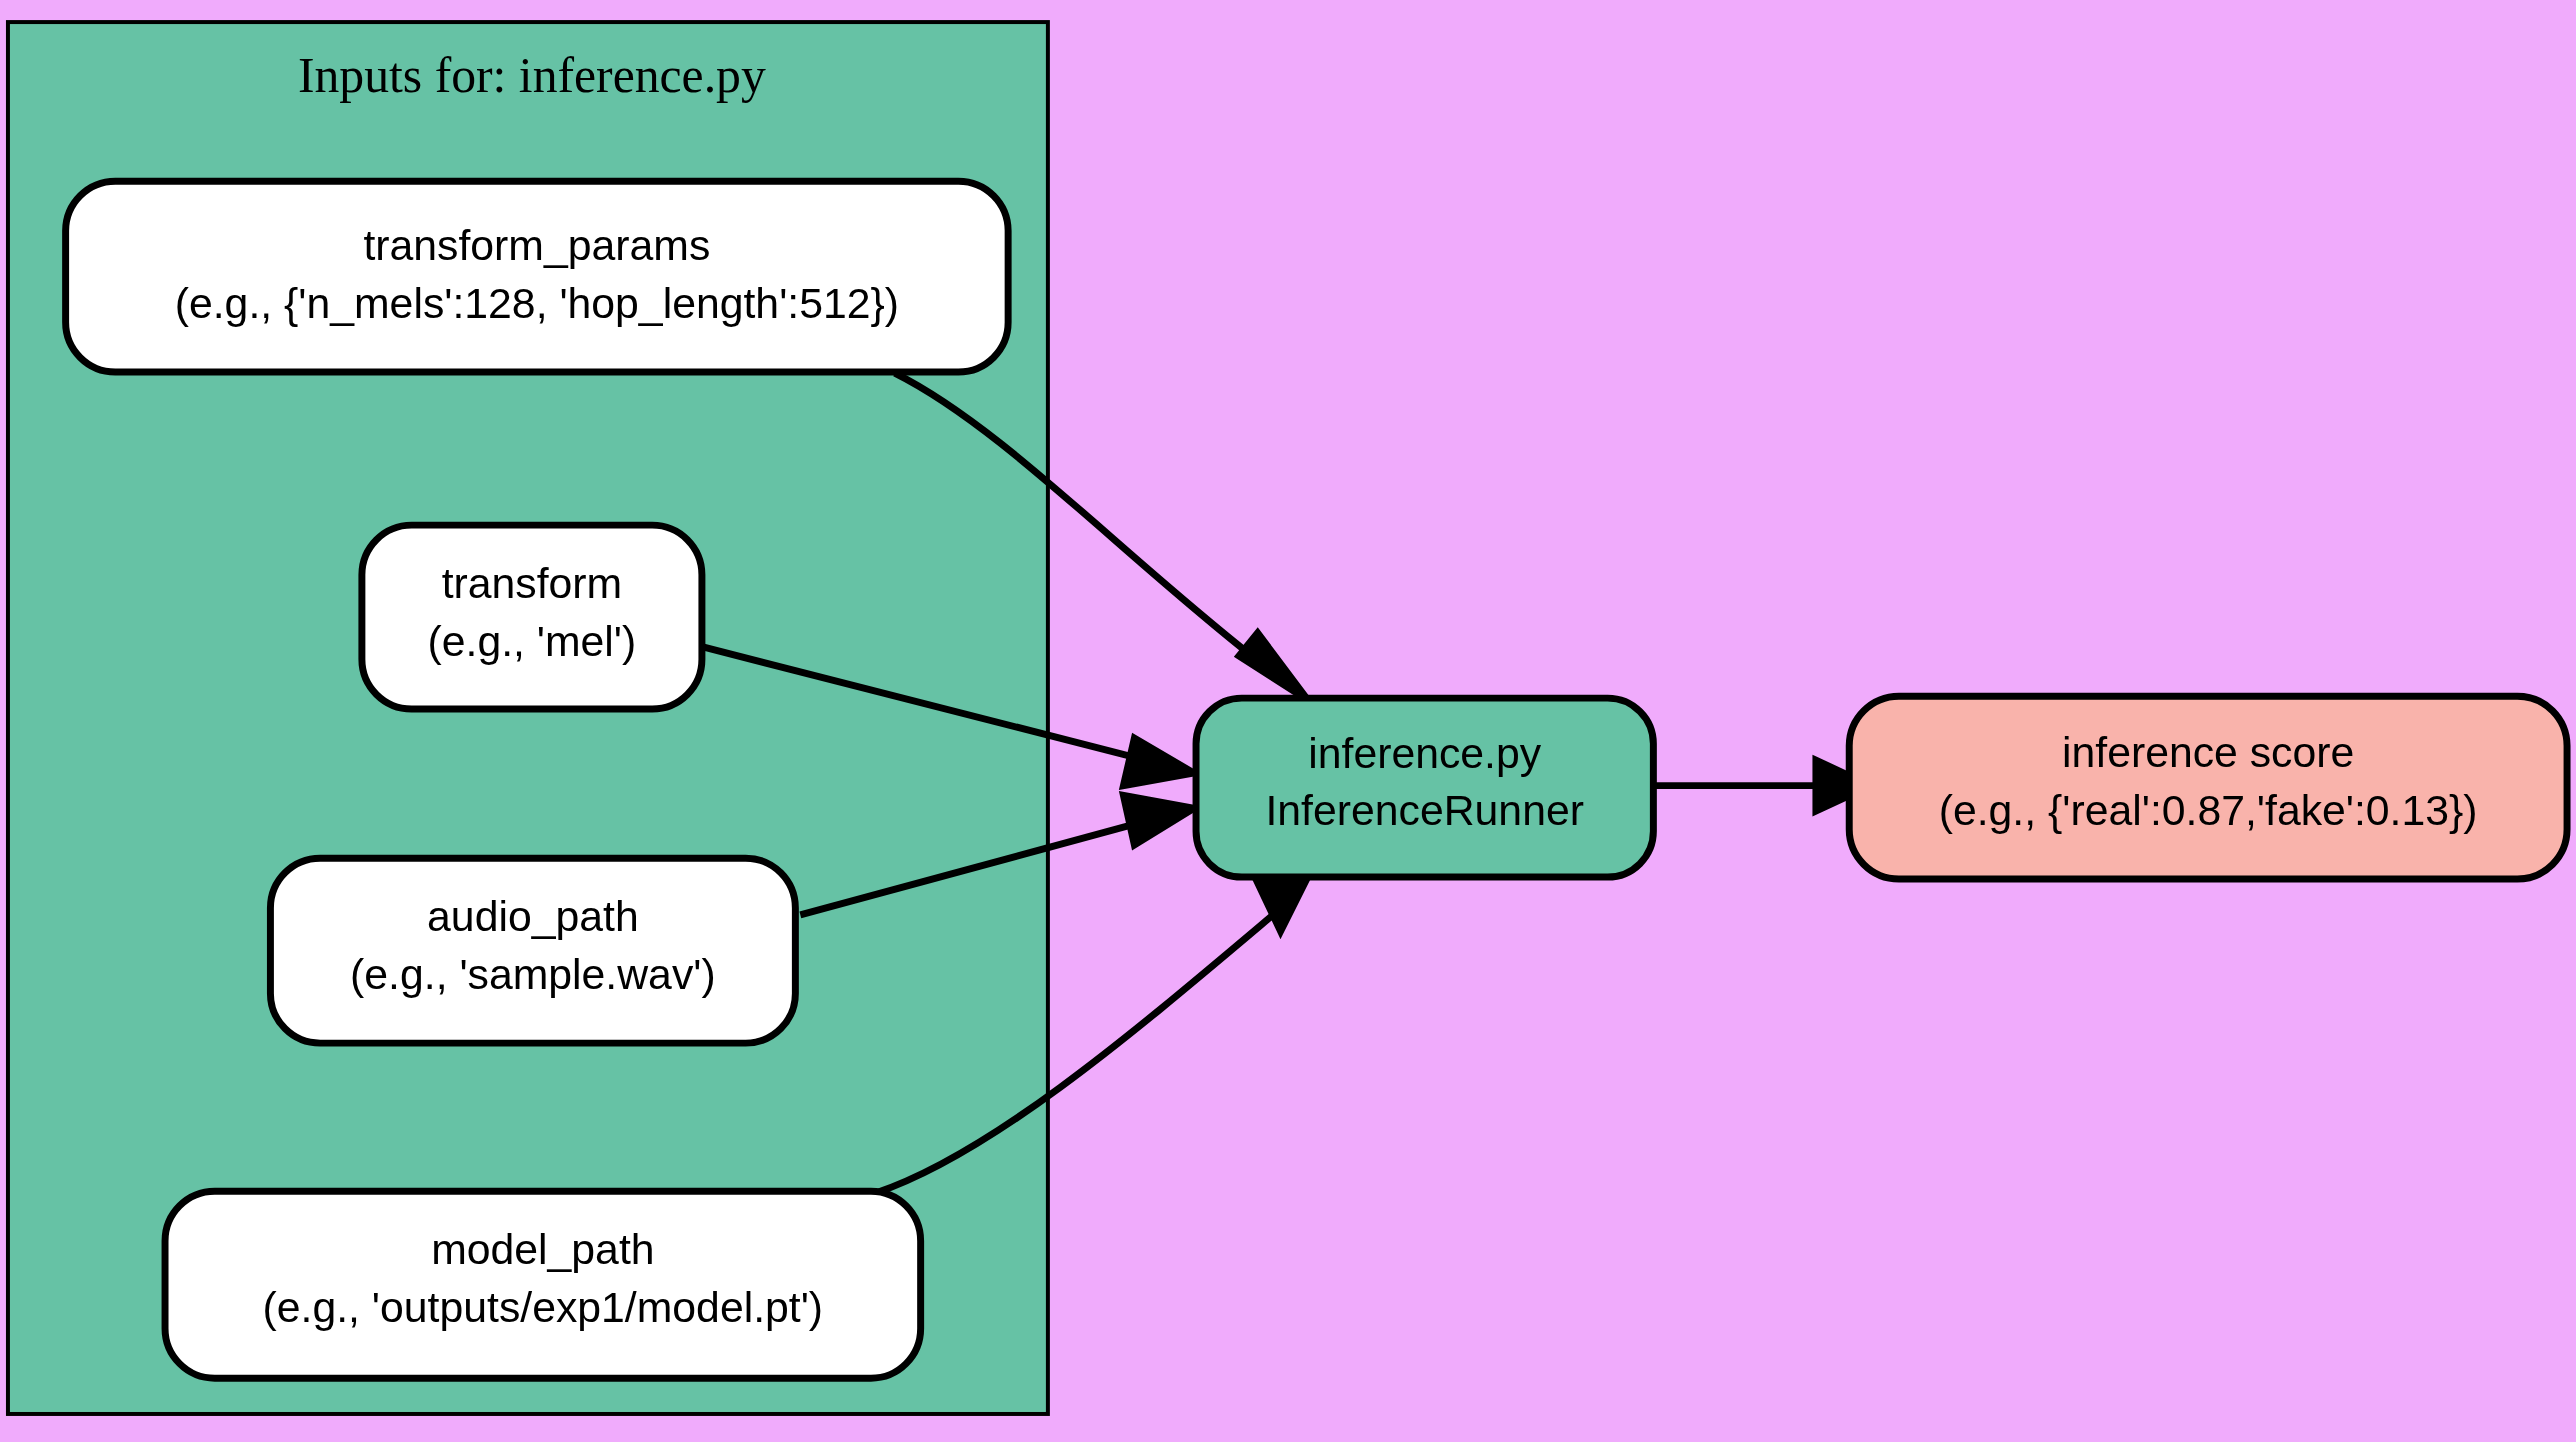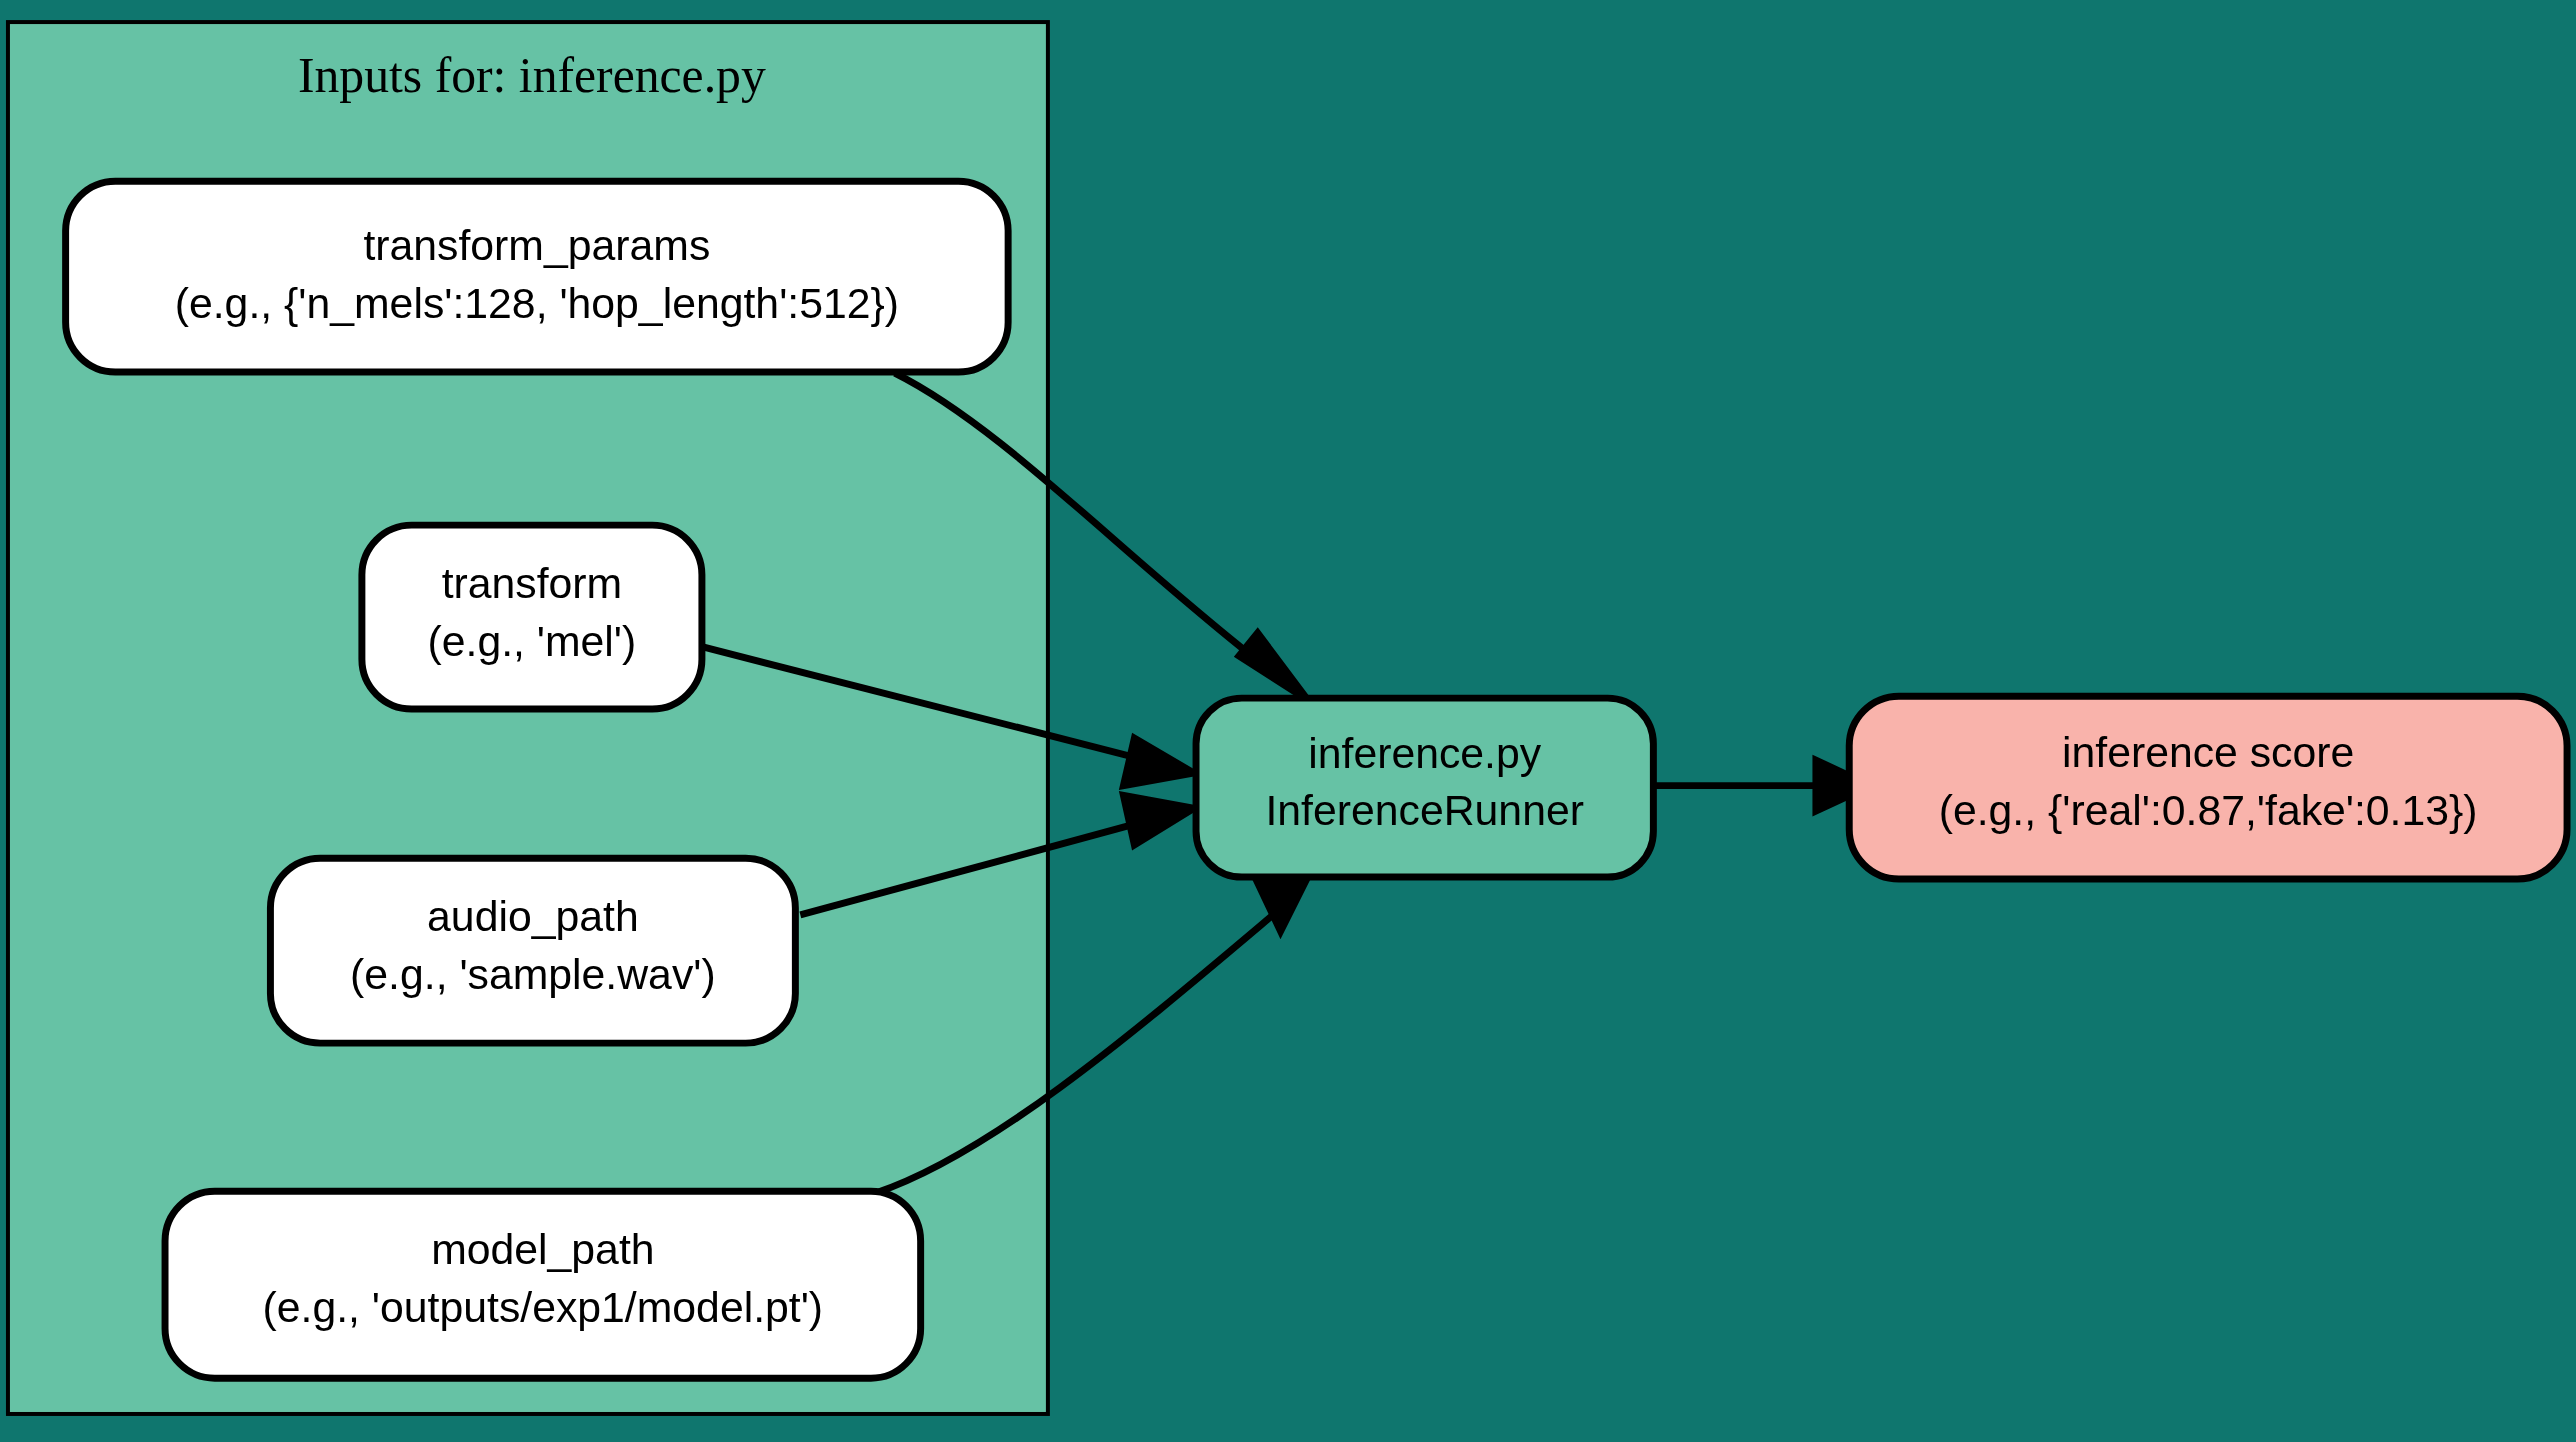--- a/index.html
+++ b/index.html
@@ -10,21 +10,21 @@
   body {
     width: 2576px;
     height: 1443px;
     overflow: hidden;
     font-family: "Liberation Sans", sans-serif;
   }
   #stage {
     position: relative;
     width: 2576px;
     height: 1443px;
-    background: #0f766e;
+    background: #f0abfc;
   }
   svg#graph {
     position: absolute;
     left: 0;
     top: 0;
     width: 2576px;
     height: 1443px;
     display: block;
   }
   .cluster-rect {

